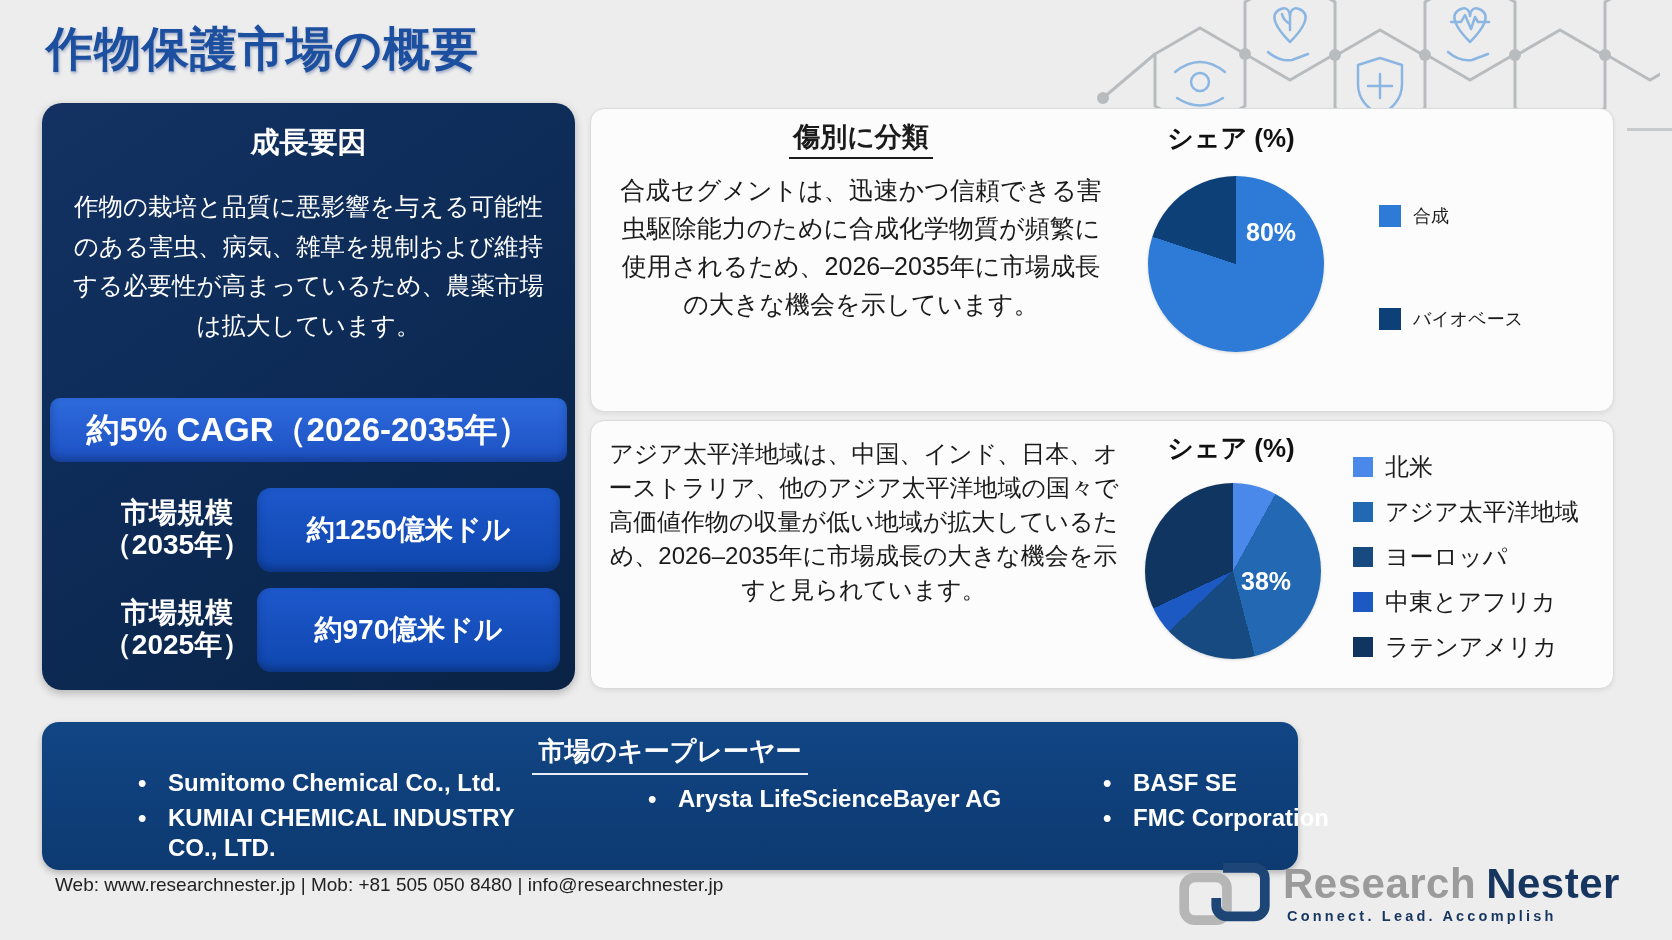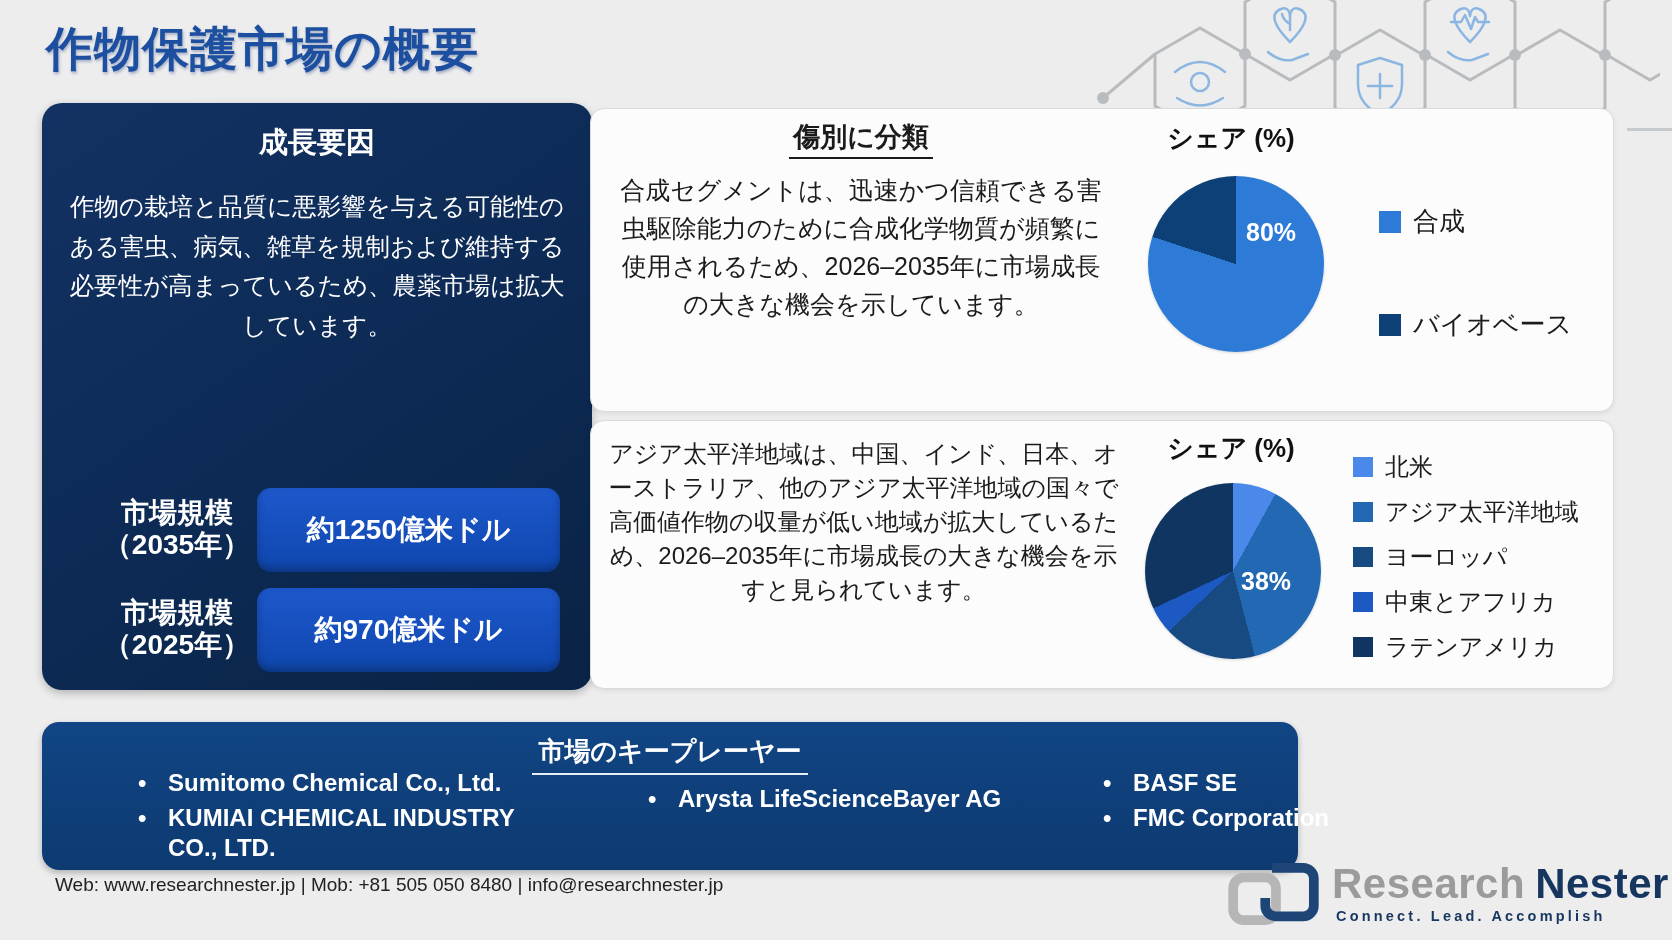--- a/index.html
+++ b/index.html
@@ -18,21 +18,21 @@
   }
 
   
   #hexart{left:1085px;top:0;}
   #gray-tick{left:1627px;top:128px;width:45px;height:3px;background:#c7cacc;}
 
   
   #growth-panel{
     left:42px;top:103px;width:533px;height:587px;border-radius:20px;
     background:linear-gradient(145deg,#133263 0%,#0c2a54 55%,#0a2345 100%);
-    box-shadow:0 3px 8px rgba(0,0,0,.25);color:#fff;padding-left:17px;
+    box-shadow:0 3px 8px rgba(0,0,0,.25);color:#fff;
   }
   .gp-title{left:0;right:0;top:20px;text-align:center;font-size:29px;font-weight:bold;}
   .gp-body{left:24px;right:24px;top:84px;font-size:24.5px;line-height:1.62;text-align:center;}
   .gp-cagr{
     left:8px;width:517px;top:295px;height:64px;border-radius:10px;
     background:linear-gradient(180deg,#2e6bdd 0%,#1c50c2 100%);
     box-shadow:inset 0 -4px 8px rgba(0,0,0,.25);
     display:flex;align-items:center;justify-content:center;
     font-size:33px;font-weight:bold;white-space:nowrap;
   }
@@ -73,21 +73,21 @@
   #pie1{left:557px;top:67px;width:176px;height:176px;}
   #pie2{left:554px;top:62px;width:176px;height:176px;}
   .pie-label{position:absolute;color:#fff;font-weight:bold;font-size:25px;}
   #pie1-label{left:98px;top:42px;}
   #pie2-label{left:96px;top:84px;}
 
   .legend{left:788px;}
   .legend-item{position:absolute;display:flex;align-items:center;}
   .legend-sq{display:inline-block;flex:0 0 auto;}
   .legend1 .legend-sq{width:22px;height:22px;margin-right:12px;}
-  .legend1 .legend-label{font-size:26px;color:#1b1b1b;}
+  .legend1 .legend-label{font-size:18px;color:#1b1b1b;}
   #legend2{left:762px;}
   .legend2-item .legend-sq{width:20px;height:20px;margin-right:12px;}
   .legend2-item .legend-label{font-size:24px;color:#1b1b1b;white-space:nowrap;}
 
   
   #band{
     left:42px;top:722px;width:1256px;height:148px;border-radius:17px;
     background:linear-gradient(180deg,#114584 0%,#0d3a71 100%);
     box-shadow:0 3px 6px rgba(0,0,0,.25);color:#fff;
   }
@@ -101,21 +101,21 @@
     font-size:24px;font-weight:bold;line-height:1.28;margin-bottom:4px;
     padding-left:38px;position:relative;
   }
   .kp-col li::before{content:"\2022";position:absolute;left:8px;top:0;}
   #kp-col-1{left:88px;top:46px;width:430px;}
   #kp-col-2{left:598px;top:62px;width:430px;}
   #kp-col-3{left:1053px;top:46px;width:380px;}
 
   
   #footer-text{left:55px;top:874px;font-size:19px;color:#222;}
-  #logo{left:1224px;top:858px;width:400px;height:72px;}
+  #logo{left:1175px;top:858px;width:400px;height:72px;}
   #logo-icon{position:absolute;left:0;top:2px;}
   #logo-wordmark{position:absolute;left:108px;top:2px;font-size:42px;font-weight:bold;letter-spacing:.5px;white-space:nowrap;}
   #logo-word-1{color:#9b9b9b;}
   #logo-word-2{color:#17365f;margin-left:10px;}
   #logo-tagline{
     position:absolute;left:112px;top:50px;font-size:14.5px;font-weight:bold;
     letter-spacing:3.2px;color:#17365f;white-space:nowrap;
   }
 </style>
 </head>
@@ -161,20 +161,21 @@
       <path d="M366,22 L376,22 L380,15 L386,29 L390,17 L393,22 L404,22"></path>
       <path d="M363,52 Q375,62 387,60 L403,54"></path>
     </g>
   </g>
 </svg>
 <div class="abs" id="gray-tick"></div>
 
 <div class="abs" id="growth-panel">
   <div class="abs gp-title">成長要因</div>
   <div class="abs gp-body">作物の栽培と品質に悪影響を与える可能性のある害虫、病気、雑草を規制および維持する必要性が高まっているため、農薬市場は拡大しています。</div>
+  <div class="abs gp-cagr">約5% CAGR（2026-2035年）</div>
 
   <div class="abs gp-label gp-label-1">
     <div>市場規模</div>
     <div>（2035年）</div>
   </div>
   <div class="abs gp-pill gp-pill-1">約1250億米ドル</div>
 
   <div class="abs gp-label gp-label-2">
     <div>市場規模</div>
     <div>（2025年）</div>

